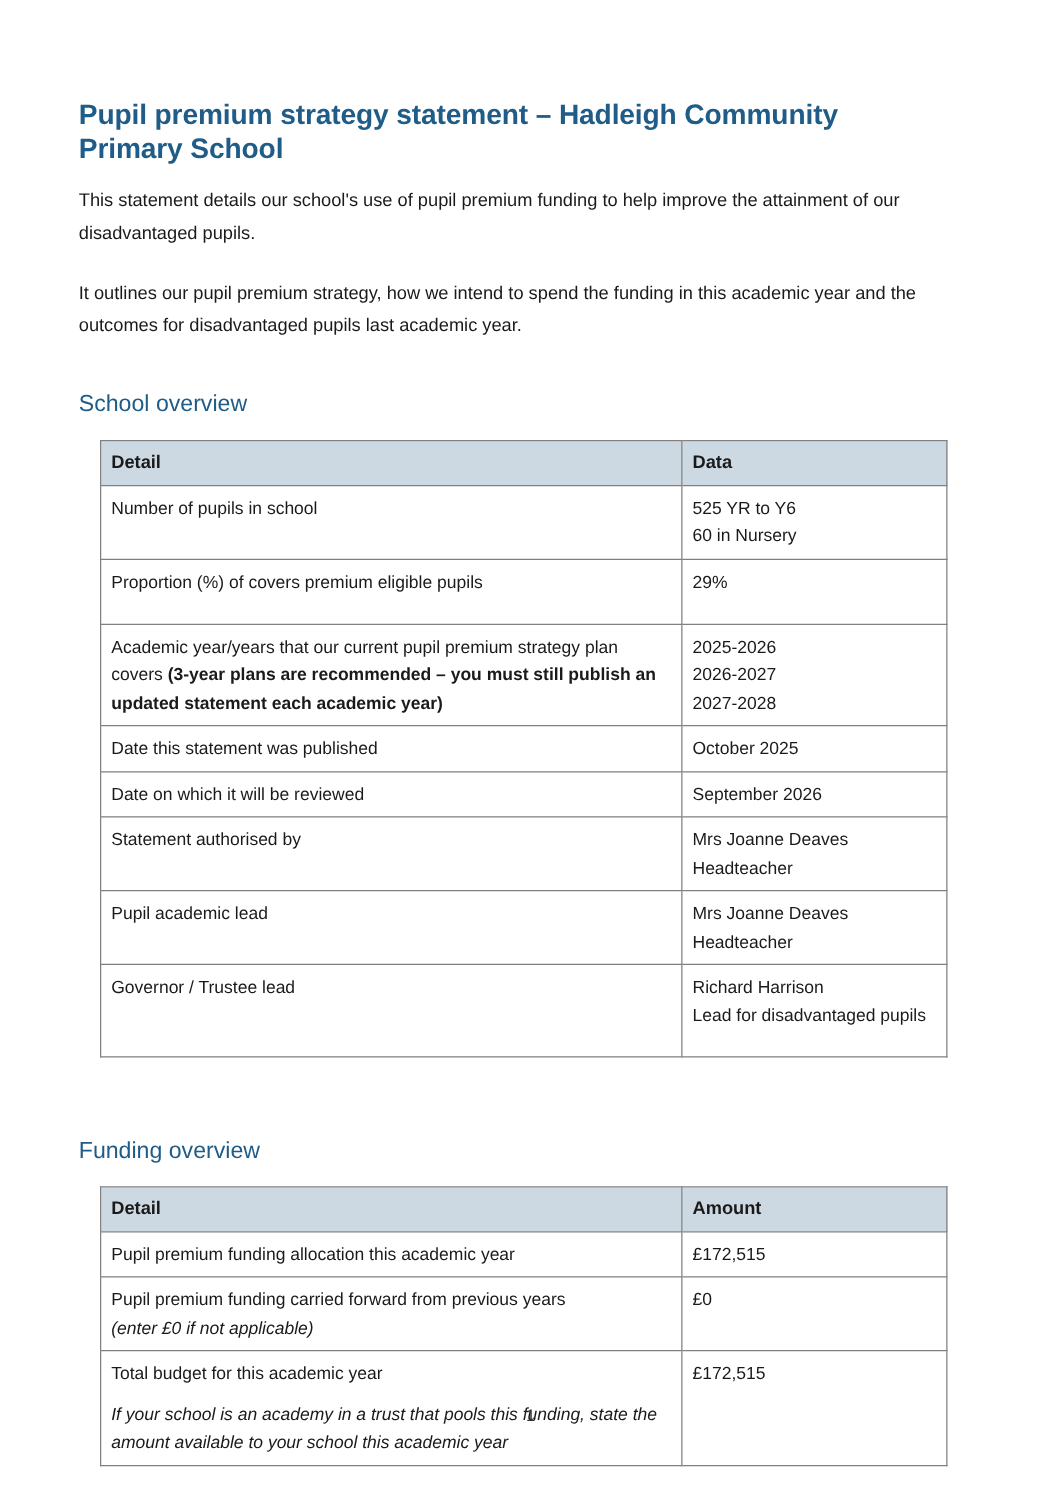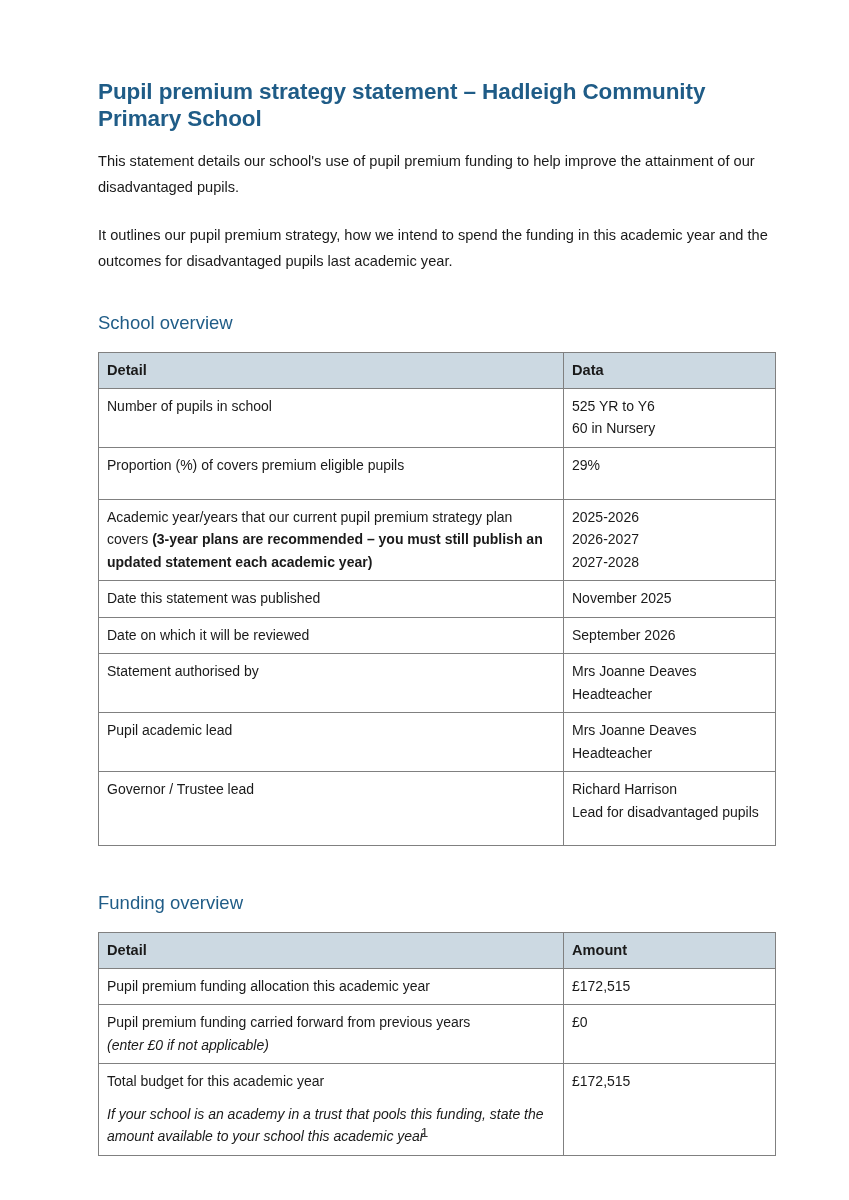--- a/index.html
+++ b/index.html
@@ -14,21 +14,21 @@
   .page {
     position: relative;
     width: 849px;
     height: 1200px;
     background: #ffffff;
     box-sizing: border-box;
     overflow: hidden;
   }
   .content {
     position: absolute;
-    left: 98px;
+    left: 63px;
     top: 78px;
     width: 678px;
   }
 
   h1.doc-title {
     font-size: 22.5px;
     line-height: 27px;
     font-weight: bold;
     color: #1f5c87;
     margin: 0 0 16px 0;
@@ -51,21 +51,21 @@
     margin: 0 0 18px 0;
   }
 
   .spacer-intro-to-school { height: 38px; }
   .spacer-school-to-funding { height: 46px; }
 
   table.doc-table {
     border-collapse: collapse;
     width: 677px;
     table-layout: fixed;
-    margin: 0;
+    margin: 17px;
   }
   table.doc-table col.c1 { width: 465px; }
   table.doc-table col.c2 { width: 212px; }
 
   table.doc-table th,
   table.doc-table td {
     border: 1px solid #808080;
     vertical-align: top;
     padding: 6px 8px 7px 8px;
     font-size: 14px;
@@ -142,21 +142,21 @@
           <td><span>Academic year/years that our current pupil premium strategy plan covers </span><span class="bold">(3-year plans are recommended – you must still publish an updated statement each academic year)</span></td>
           <td>
             <span class="line">2025-2026</span>
             <span class="line">2026-2027</span>
             <span class="line">2027-2028</span>
           </td>
         </tr>
         <tr>
           <td>Date this statement was published</td>
           <td>
-            <span class="line">November 2025</span>
+            <span class="line">October 2025</span>
           </td>
         </tr>
         <tr>
           <td>Date on which it will be reviewed</td>
           <td>
             <span class="line">September 2026</span>
           </td>
         </tr>
         <tr>
           <td>Statement authorised by</td>

